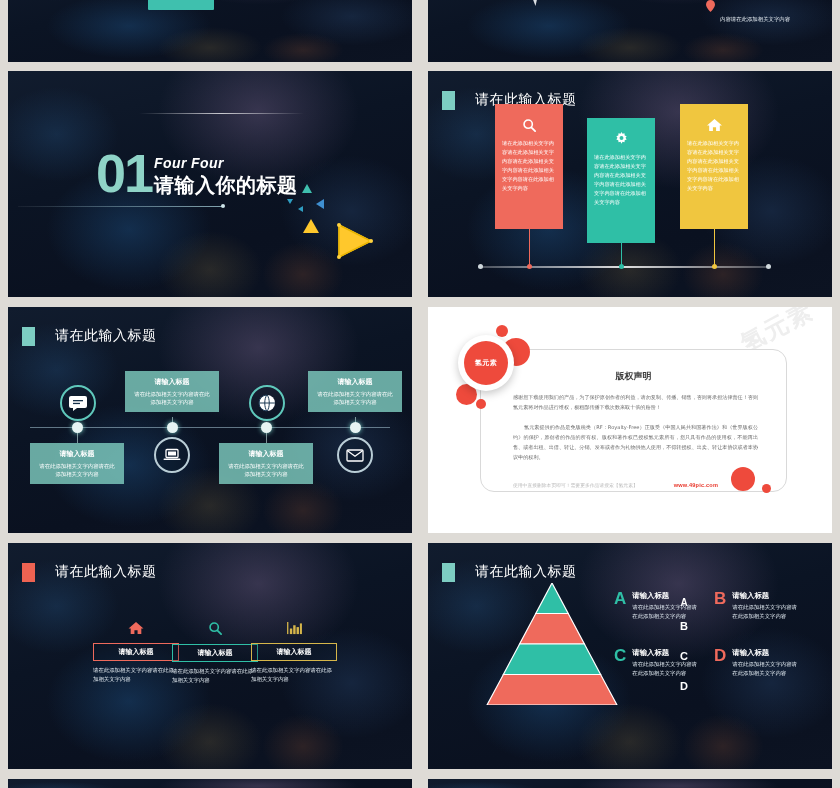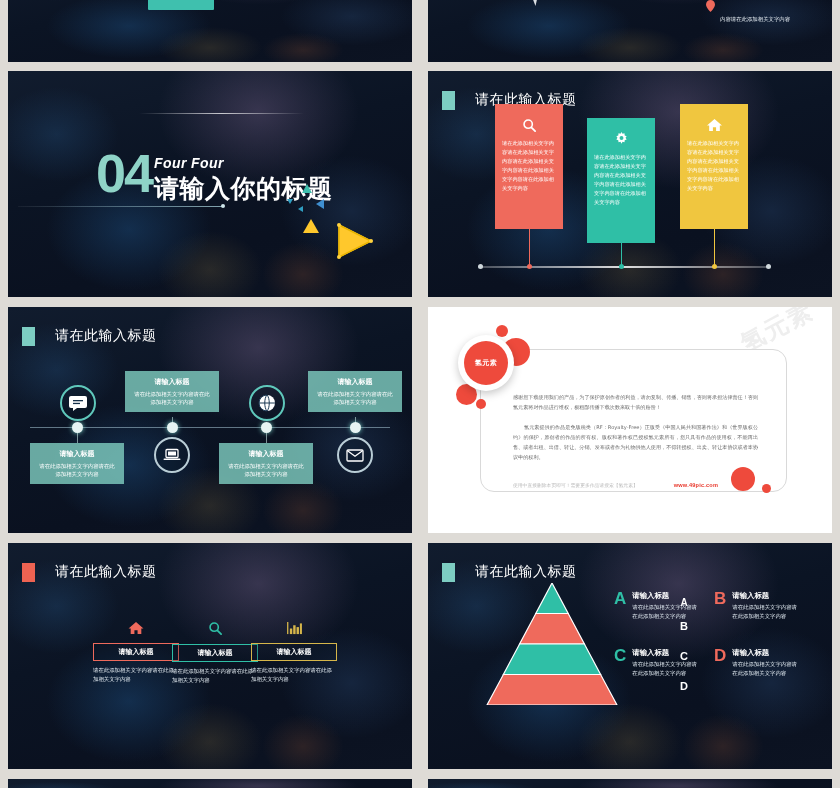--- a/index.html
+++ b/index.html
@@ -76,21 +76,21 @@
     letter-spacing: -2px;
     font-family: "Liberation Sans", sans-serif;
   }
   .part-txt { margin-left: 2px; padding-top: 4px; }
   .part-en {
     color: #ffffff; font-size: 14px; font-weight: bold; font-style: italic;
     letter-spacing: .4px;
     font-family: "Liberation Sans", sans-serif;
   }
   .part-cn {
-    color: #ffffff; font-size: 25px; font-weight: bold; margin-top: 1px;
+    color: #ffffff; font-size: 20px; font-weight: bold; margin-top: 1px;
     letter-spacing: .5px;
     font-family: "DejaVu Sans", "Liberation Sans", sans-serif;
   }
   .part-rule {
     position: absolute; left: 10px; top: 135px; width: 205px; height: 1px;
     background: linear-gradient(90deg, rgba(255,255,255,.05), rgba(160,200,210,.8));
   }
   .part-rule::after{
     content:""; position:absolute; right:-2px; top:-2px;
     width:4px;height:4px;border-radius:50%;background:#cfe6ea;
@@ -285,21 +285,21 @@
           <path d="M4.5 0C2 0 0 2 0 4.5 0 7.6 4.5 12 4.5 12S9 7.6 9 4.5C9 2 7 0 4.5 0z" fill="#ef6a5c"></path>
         </svg>
     </div>
     <div class="strip-txt">内容请在此添加相关文字内容</div>
   </div>
 
   <div class="slide dark col-l row-1">
     <div class="contents-rule"></div>
 
     <div class="part-block">
-      <div class="part-num">04</div>
+      <div class="part-num">01</div>
       <div class="part-txt">
         <div class="part-en">Four Four</div>
         <div class="part-cn">请输入你的标题</div>
       </div>
     </div>
     <div class="part-rule"></div>
 
     <span class="tri tri-teal-1"></span>
     <span class="tri tri-teal-2"></span>
     <span class="tri tri-teal-3"></span>
@@ -424,20 +424,21 @@
           <rect x="1" y="1" width="16" height="11" rx="1" fill="none" stroke="#fff" stroke-width="1.3"></rect>
           <path d="M1.5 1.8L9 7.3l7.5-5.5" fill="none" stroke="#fff" stroke-width="1.3"></path>
         </svg>
     </div>
   </div>
 
   <div class="slide white col-r row-2">
     <div class="wm">氢元素</div>
 
     <div class="cp-card">
+      <div class="cp-title">版权声明</div>
       <div class="cp-p cp-p1">感谢您下载使用我们的产品，为了保护原创作者的利益，请勿复制、传播、销售，否则将承担法律责任！否则氢元素将对作品进行维权，极粗鄙传播下载次数来取十倍的赔偿！</div>
       <div class="cp-p cp-p2">氢元素提供的作品是免版税类（RF：Royalty-Free）正版受《中国人民共和国著作法》和《世界版权公约》的保护，原创者的作品的所有权、版权和著作权已授权氢元素所有，您只具有作品的使用权，不能再出售、或者出租、出借、转让、分销、发布或者作为礼物供他人使用，不得转授权、出卖、转让本协议或者本协议中的权利。</div>
       <div class="cp-foot">
         <span class="note">使用中直接删除本页即可！需要更多作品请搜索【氢元素】</span>
         <span class="url">www.49pic.com</span>
       </div>
     </div>
 
     <span class="bub bub-a"></span>
     <span class="bub bub-b"></span>

